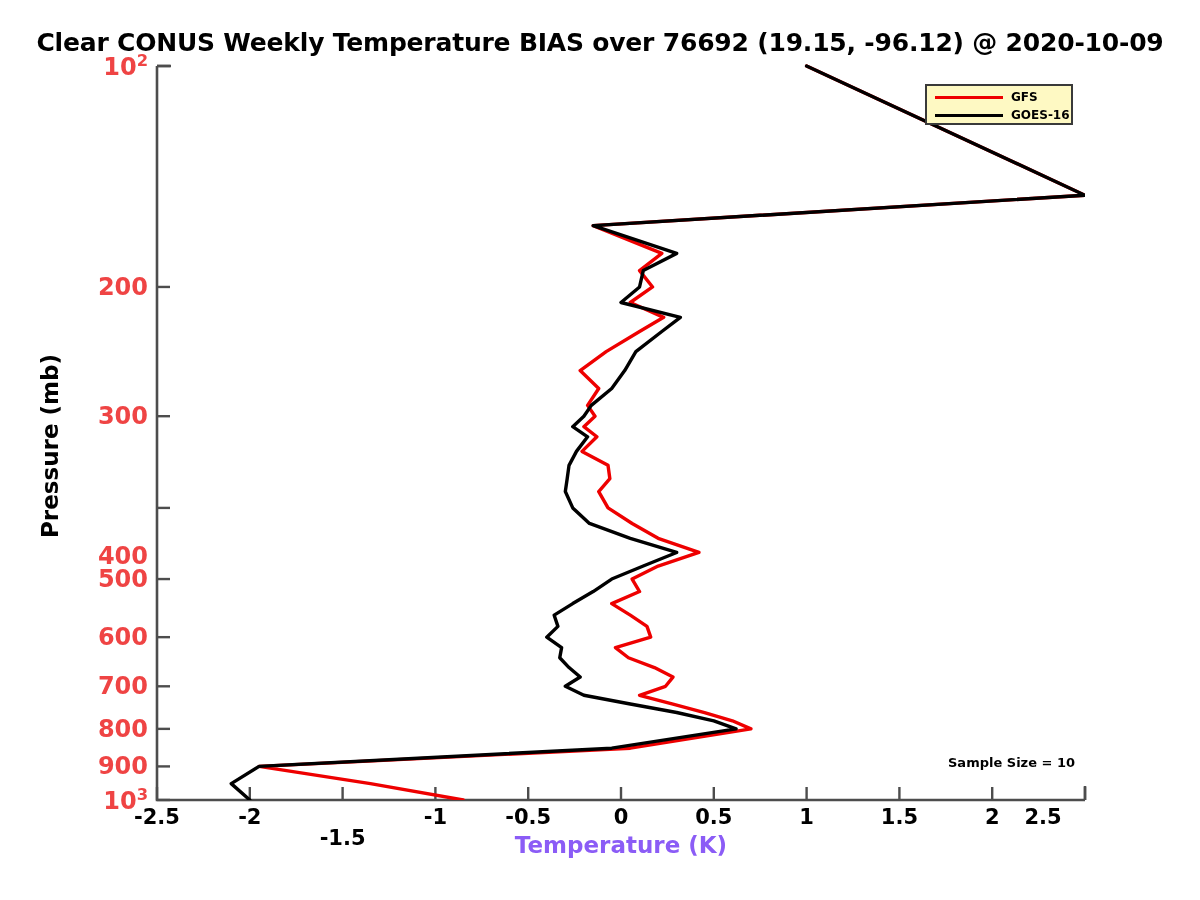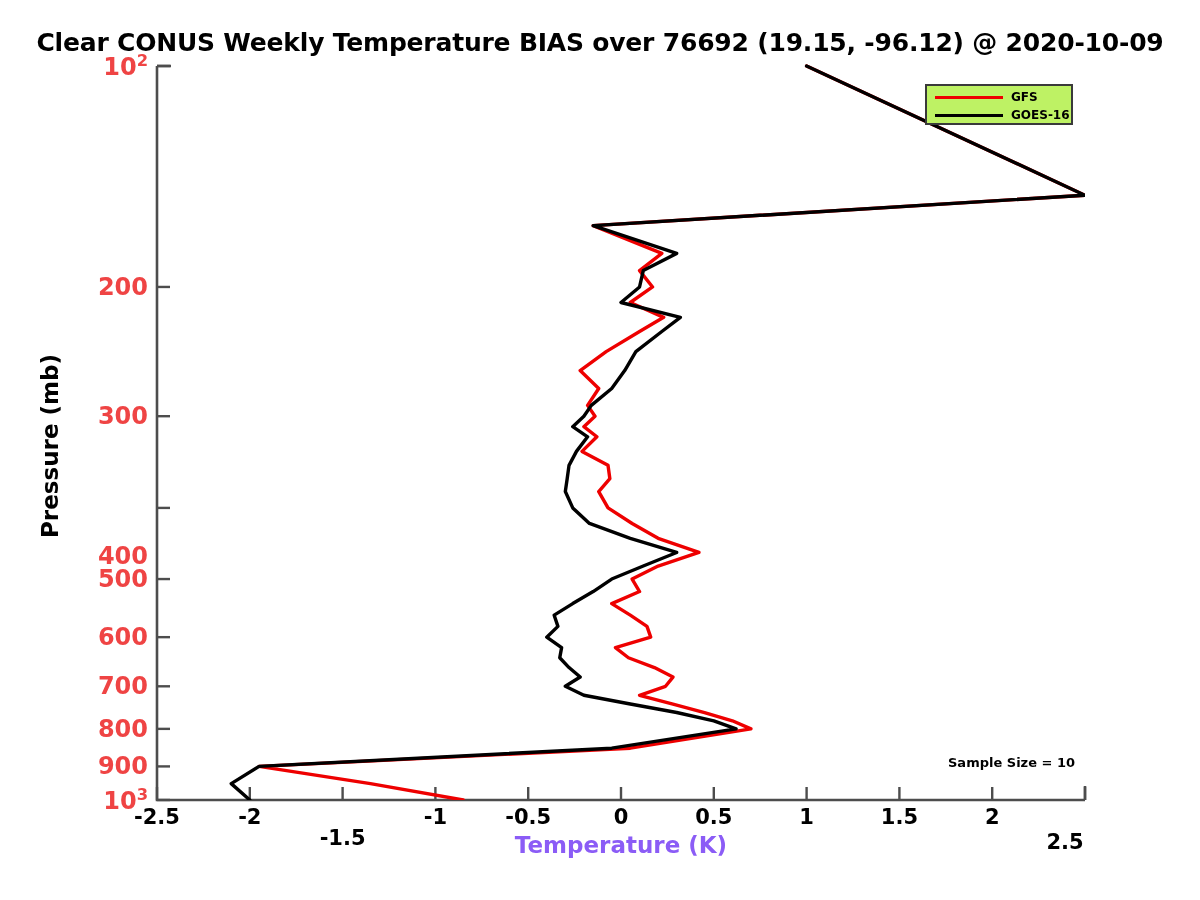--- a/index.html
+++ b/index.html
@@ -71,21 +71,21 @@
     white-space: nowrap;
   }
   .tick-label-y sup, .tick-label-x sup {
     font-size: 0.68em;
     vertical-align: super;
   }
   .legend-box {
     position: absolute;
     left: 925px; top: 84px;
     width: 148px; height: 41px;
-    background: #bef264;
+    background: #fef9c3;
     border: 2px solid #3a3a3a;
     box-sizing: border-box;
     z-index: 30;
   }
   .legend-row {
     position: absolute;
     height: 18px;
     left: 0; right: 0;
     display: flex;
     align-items: center;
@@ -168,21 +168,21 @@
       <div class="tick-label-x" style="left: 157px;">-2.5</div>
       <div class="tick-label-x" style="left: 249.8px;">-2</div>
       <div class="tick-label-x" style="left: 342.6px; margin-top: 21px;">-1.5</div>
       <div class="tick-label-x" style="left: 435.4px;">-1</div>
       <div class="tick-label-x" style="left: 528.2px;">-0.5</div>
       <div class="tick-label-x" style="left: 621px;">0</div>
       <div class="tick-label-x" style="left: 713.8px;">0.5</div>
       <div class="tick-label-x" style="left: 806.6px;">1</div>
       <div class="tick-label-x" style="left: 899.4px;">1.5</div>
       <div class="tick-label-x" style="left: 992.2px;">2</div>
-      <div class="tick-label-x" style="left: 1065px; margin-top: 25px;">2.5</div>
+      <div class="tick-label-x" style="left: 1043px;">2.5</div>
     </div>
   <div id="ytick-labels">
       <div class="tick-label-y" style="top: 66px;">10<sup>2</sup></div>
       <div class="tick-label-y" style="top: 286.956px;">200</div>
       <div class="tick-label-y" style="top: 416.207px;">300</div>
       <div class="tick-label-y" style="top: 507.912px; margin-top: 48px;">400</div>
       <div class="tick-label-y" style="top: 579.044px;">500</div>
       <div class="tick-label-y" style="top: 637.163px;">600</div>
       <div class="tick-label-y" style="top: 686.302px;">700</div>
       <div class="tick-label-y" style="top: 728.868px;">800</div>

